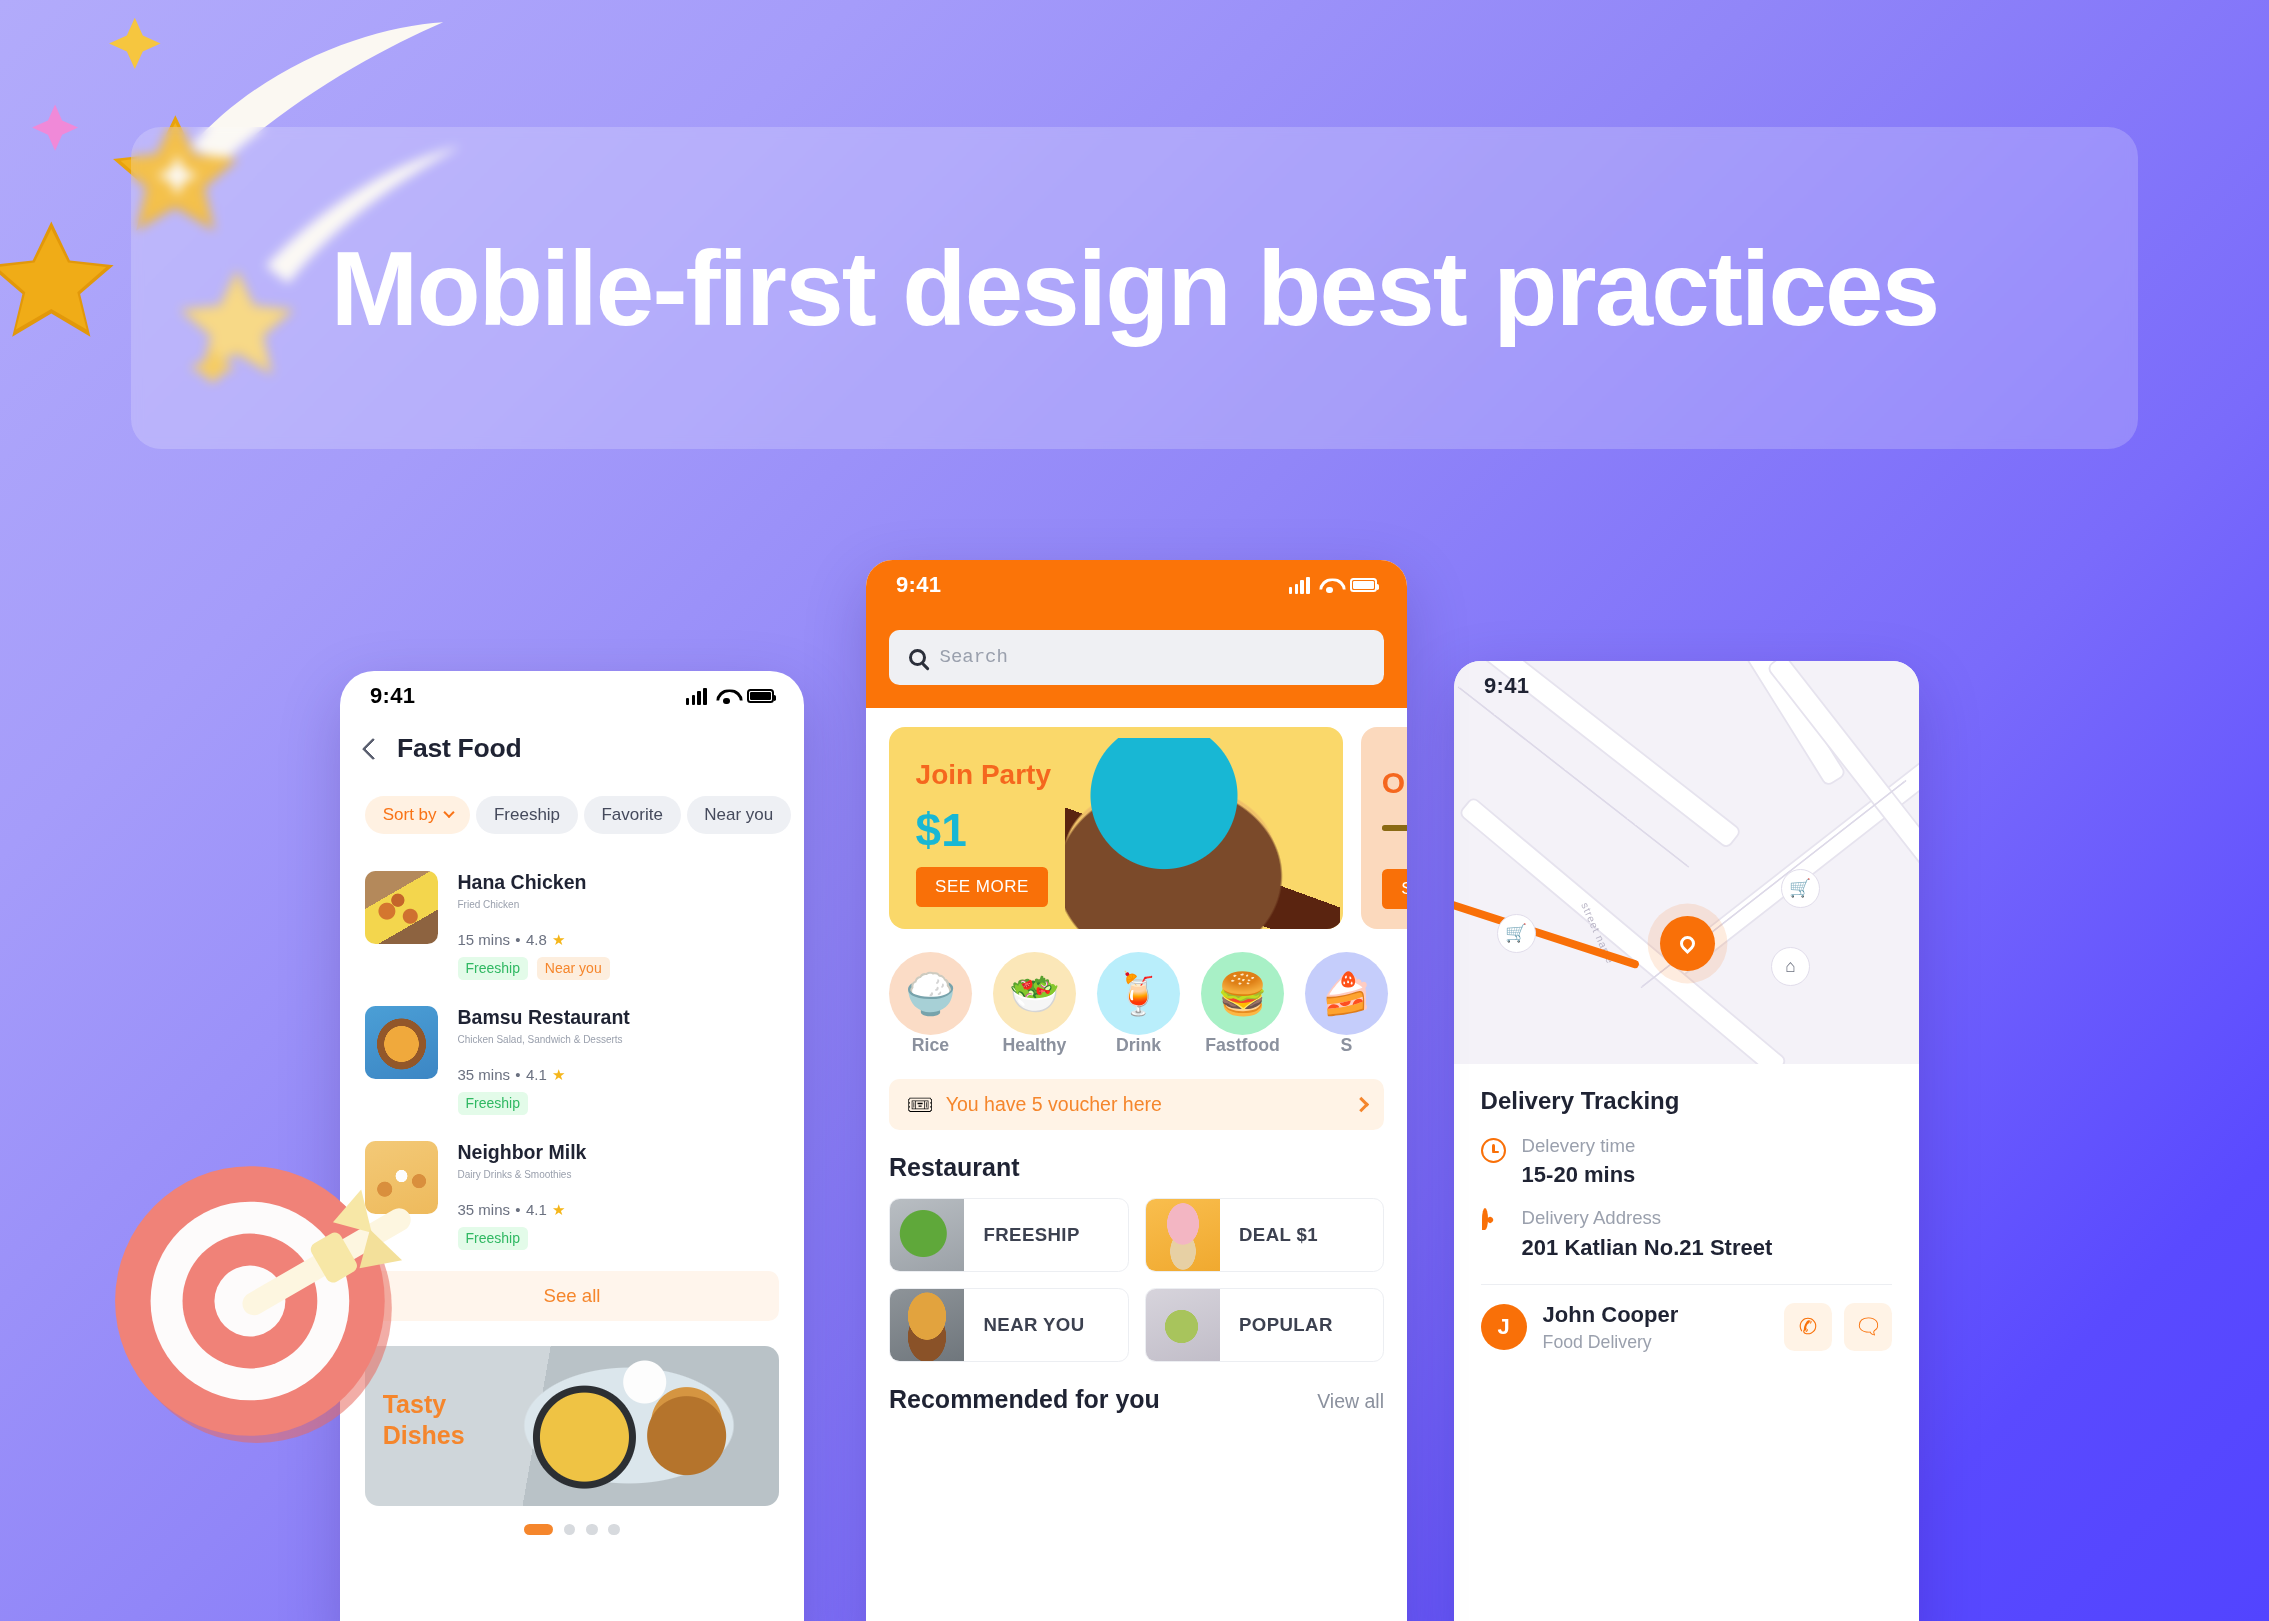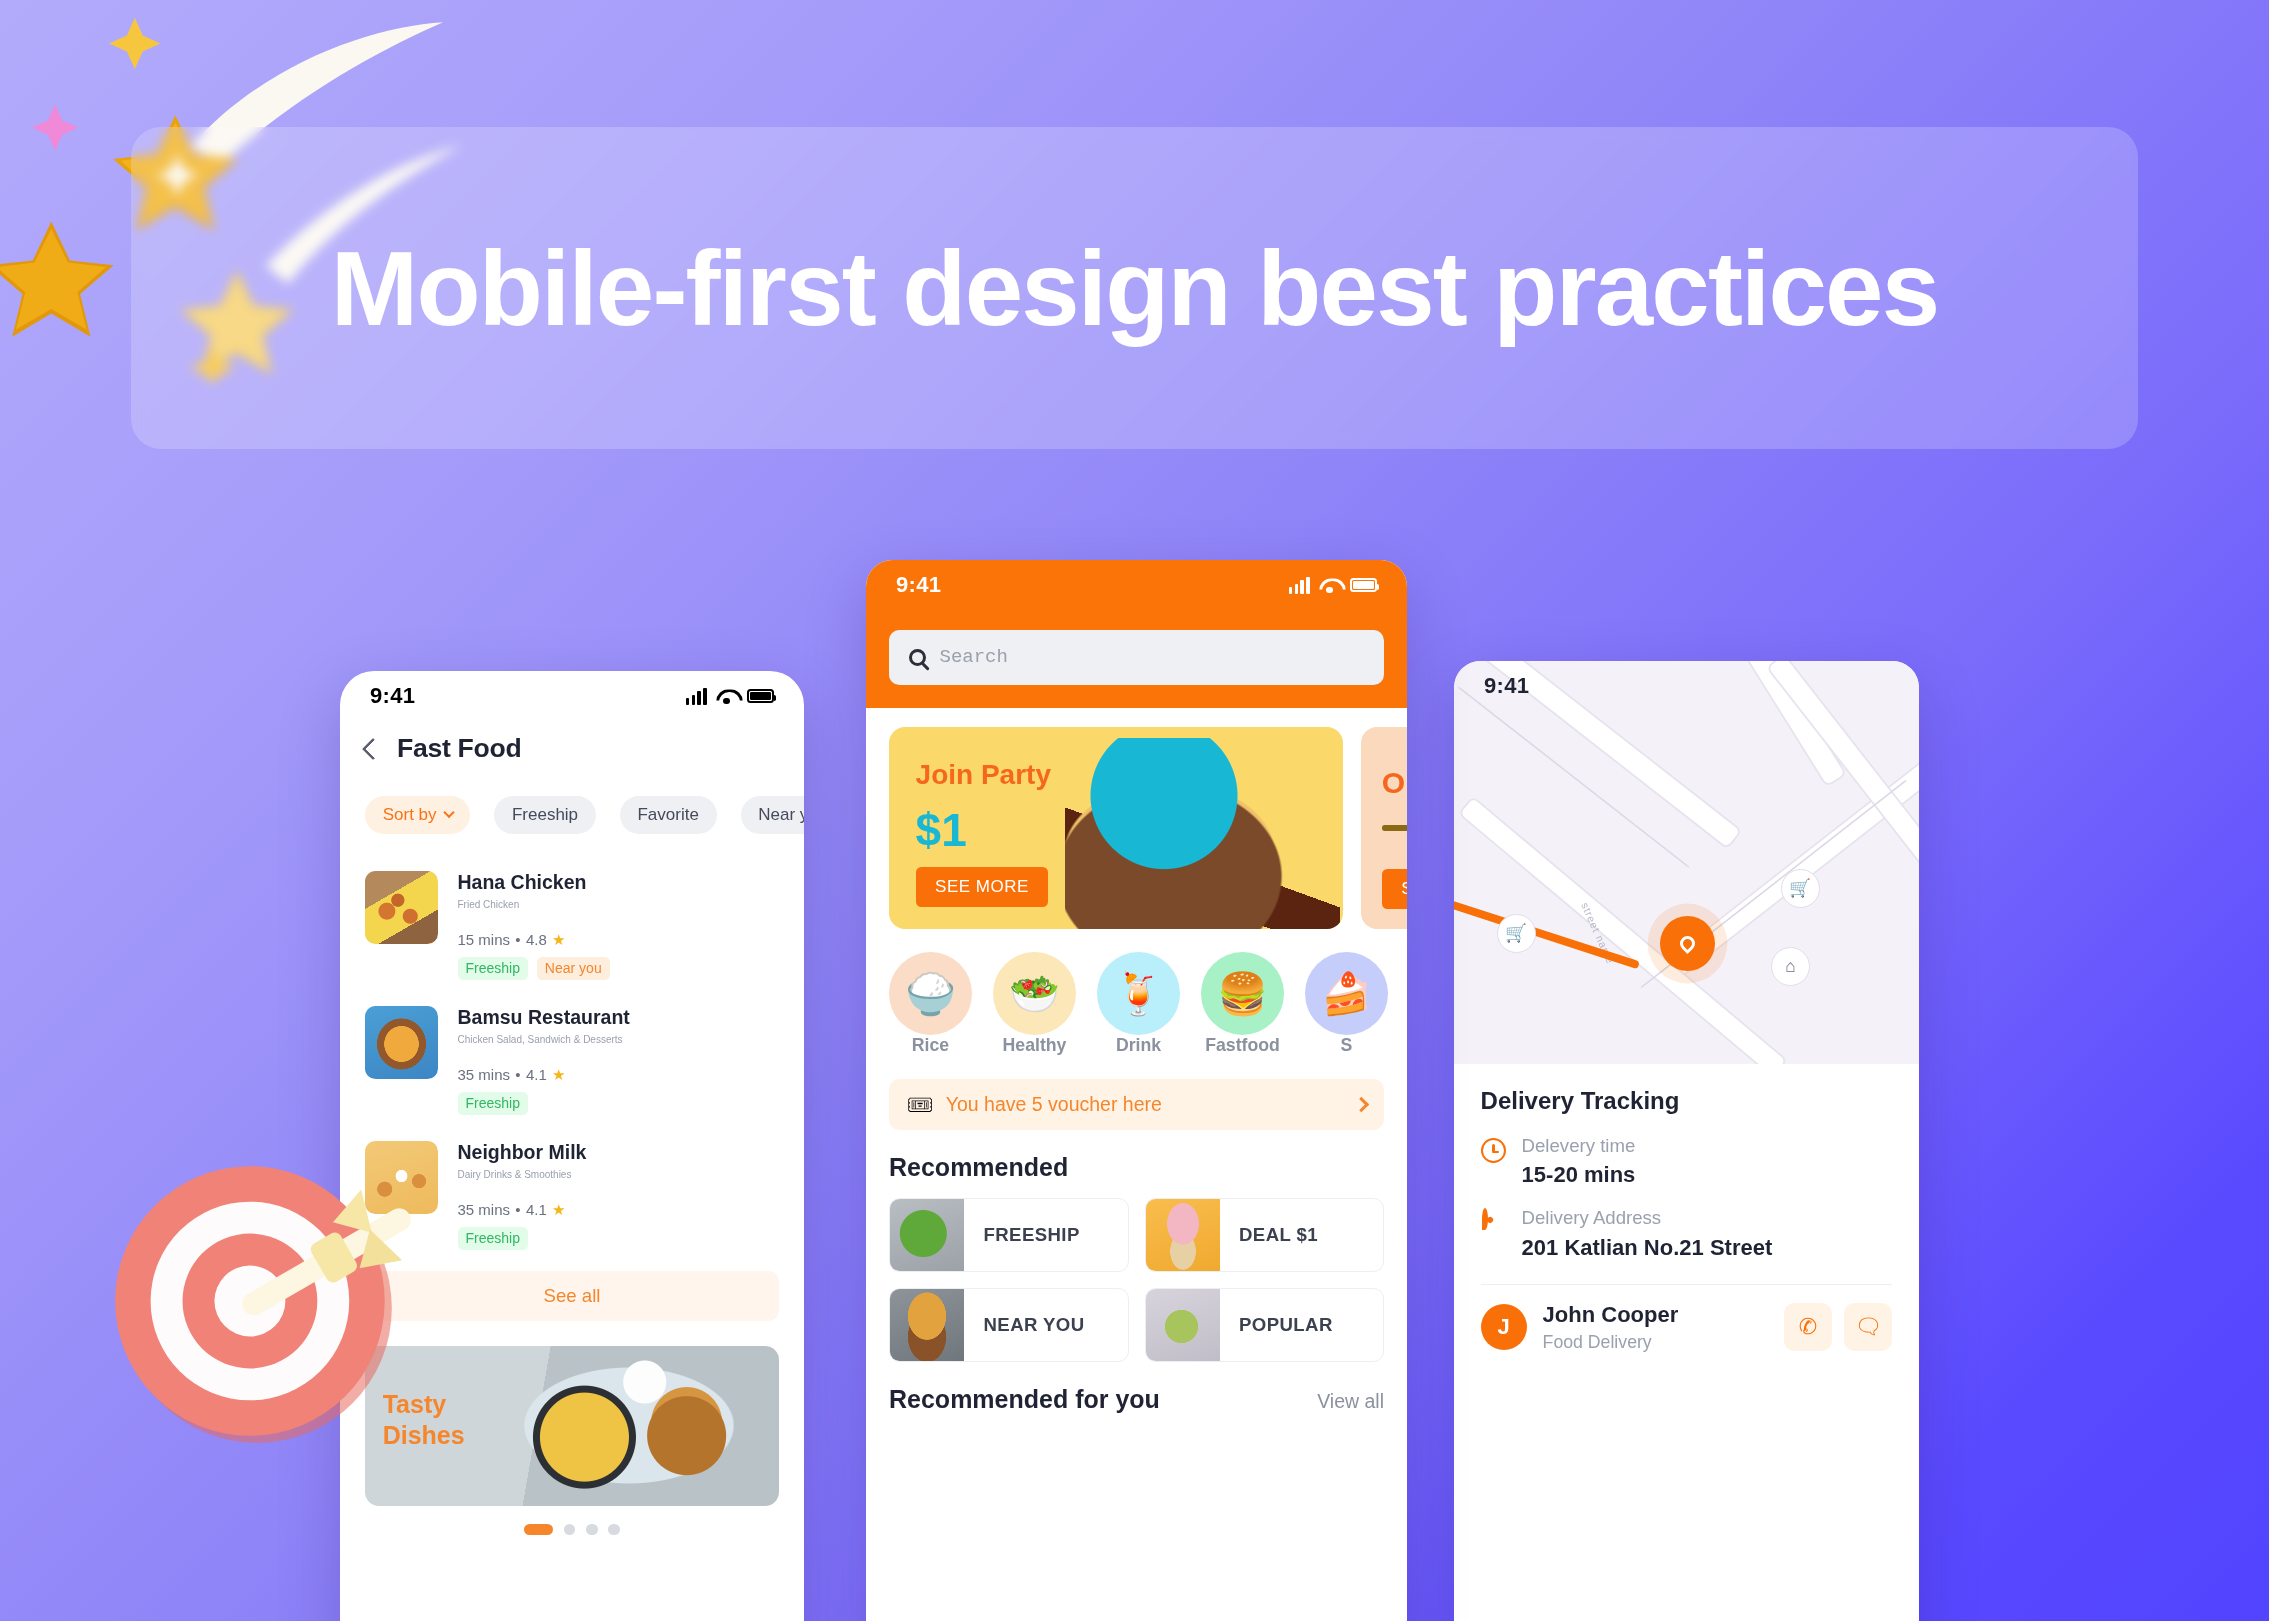--- a/index.html
+++ b/index.html
@@ -52,21 +52,21 @@
     position:relative; padding:1.3px;}
   .ic-batt span{display:block;height:100%;background:currentColor;border-radius:1.3px;}
   .ic-batt::after{content:"";position:absolute;right:-4.4px;top:3.5px;width:2.7px;height:6.2px;
     background:currentColor;border-radius:0 1.8px 1.8px 0;}
 
   
   .lp-header{ display:flex; align-items:center; gap:16px; padding:12.4px 25px 0; }
   .chev-back{ width:16px;height:16px;border-left:3.5px solid #5b6070;
     border-bottom:3.5px solid #5b6070; transform:rotate(45deg); border-radius:1.8px;}
   .lp-title{ font-size:26.6px; font-weight:700; color:#1f2333; letter-spacing:-0.3px;}
-  .chips-row{ display:flex; gap:24px; padding:32px 0 0 25px;text-align:center; }
+  .chips-row{ display:flex; gap:6px; padding:32px 0 0 25px;text-align:center; }
   .chip{ background:#eef0f4; color:#454a5c; font-size:17px; border-radius:26.6px;
          padding:8.9px 17.7px; white-space:nowrap; }
   .chip.sortby{ background:#fff1e2; color:#f97316; display:flex; align-items:center; gap:8px;}
   .chip .cdown{ width:8px;height:8px;border-right:2.7px solid #f97316;
     border-bottom:2.7px solid #f97316; transform:rotate(45deg) translate(-1.8px,-1.8px);}
 
   .rest-list{ padding:26.6px 0 0 0; }
   .rest-item{ display:flex; gap:19.5px; padding:10.6px 25px 16px; }
   .rest-thumb{ width:73px;height:73px;border-radius:10.6px;flex:none;
                background-size:cover; background-position:center;}
@@ -420,21 +420,21 @@
       <div class="cat-label">S</div>
     </div>
   </div>
 
   <div class="voucher">
     <span style="font-size:21px">🎟</span>
     <span class="voucher-txt">You have 5 voucher here</span>
     <span class="v-chev"></span>
   </div>
 
-  <div class="sec-title">Recommended</div>
+  <div class="sec-title">Restaurant</div>
 
   <div class="coll-grid">
     <div class="coll">
       <div class="coll-img ci-salad"></div>
       <div class="coll-label">FREESHIP</div>
     </div>
     <div class="coll">
       <div class="coll-img ci-ice"></div>
       <div class="coll-label">DEAL $1</div>
     </div>

